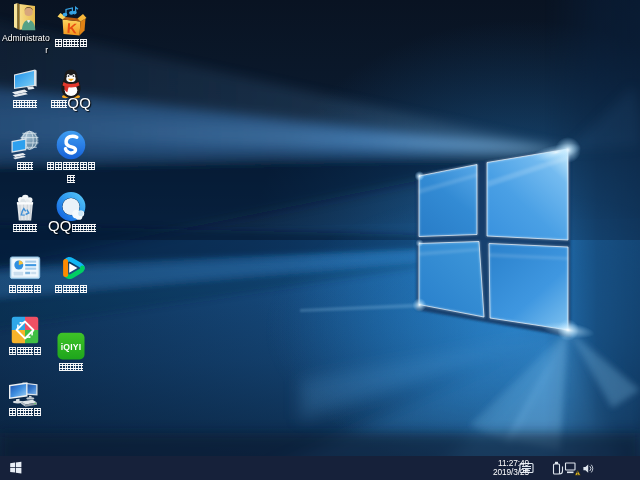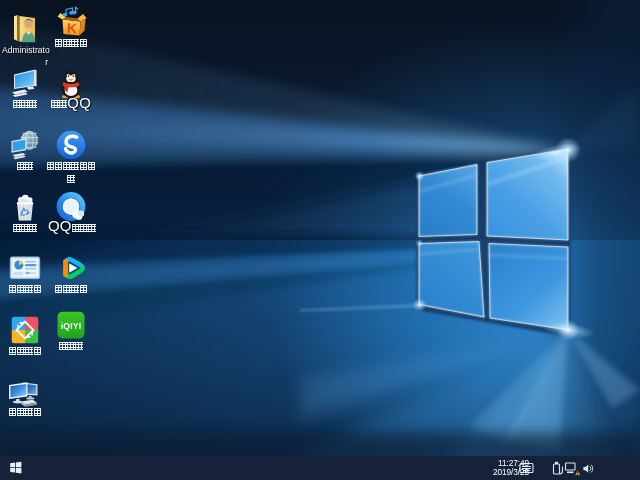--- a/index.html
+++ b/index.html
@@ -201,21 +201,21 @@
 
   <g transform="translate(583,7) scale(0.8)" fill="#dfe6ee">
    <path d="M0.5,5 L3,5 L6.5,1.8 L6.5,12.2 L3,9 L0.5,9 Z"></path>
    <path d="M8.5,4 A4.2,4.2 0 0 1 8.5,10" fill="none" stroke="#dfe6ee" stroke-width="1.1"></path>
    <path d="M10.3,2.2 A7,7 0 0 1 10.3,11.8" fill="none" stroke="#dfe6ee" stroke-width="1.1"></path>
   </g>
  </svg>
  <div style="position:absolute;right:6px;top:2.5px;text-align:right;color:#fff;font-size:8.3px;line-height:9.5px;letter-spacing:-0.1px;">11:27:49<br>2019/3/25</div>
 </div>
 
-<div class="cell" style="left:2px;top:14px;text-align:right;">
+<div class="cell" style="left:2px;top:2px;text-align:right;">
 <svg class="ic" width="32" height="32" viewBox="0 0 32 32">
  <defs>
         <linearGradient id="fold" x1="0" y1="0" x2="1" y2="0">
   <stop offset="0" stop-color="#f7dd88"></stop>
           <stop offset="1" stop-color="#e8bb4e"></stop>
         </linearGradient>
       </defs>
  <path d="M5,2.2 L8.5,0.9 L8.5,26.9 L5,25.3 Z" fill="#f8e49a"></path>
  <path d="M8.5,0.9 L10.5,2.1 L10.5,27.7 L8.5,26.9 Z" fill="#8a6a20"></path>
  <path d="M10.5,2.1 L26,4 L26,26.5 L10.5,27.7 Z" fill="url(#fold)"></path>
@@ -412,21 +412,21 @@
  <g fill="none" stroke="#fff" stroke-width="1.6" stroke-linecap="round">
   <path d="M16,7.6 C14.6,9 12.9,9.3 11.2,8.9"></path>
   <path d="M24.4,16 C23,17.4 22.7,19.1 23.1,20.8"></path>
   <path d="M16,24.4 C17.4,23 19.1,22.7 20.8,23.1"></path>
   <path d="M7.6,16 C9,14.6 9.3,12.9 8.9,11.2"></path>
  </g>
 </svg>
 <div class="lab"><i class="c"></i><i class="c"></i><i class="c"></i><i class="c"></i></div>
 </div>
 
-<div class="cell" style="left:48px;top:309px;">
+<div class="cell" style="left:48px;top:330px;">
 <svg class="ic" width="32" height="32" viewBox="0 0 32 32">
  <defs>
         <linearGradient id="iq" x1="0" y1="0" x2="0" y2="1">
   <stop offset="0" stop-color="#3ec327"></stop>
           <stop offset="1" stop-color="#1ea51c"></stop>
         </linearGradient>
       </defs>
  <rect x="2.5" y="2.8" width="27" height="26.6" rx="5" fill="url(#iq)"></rect>
  <text x="16" y="19.6" font-family="Liberation Sans" font-weight="bold" font-size="8.6" fill="#fff" text-anchor="middle" letter-spacing="0.2">iQIYI</text>
 </svg>

